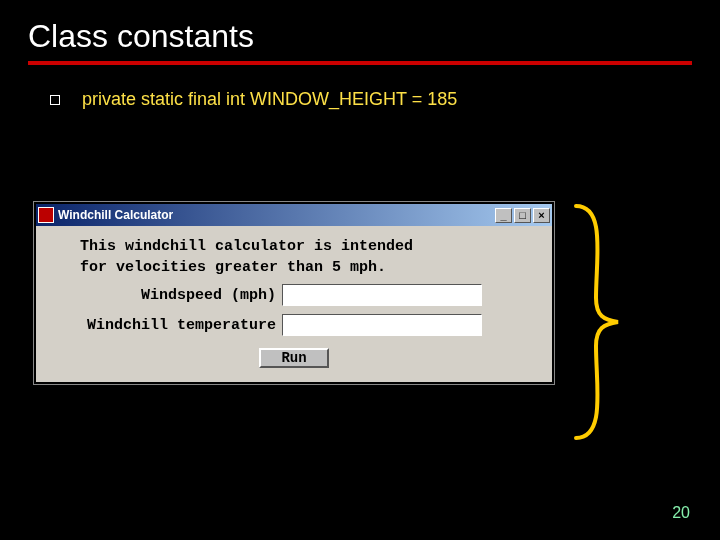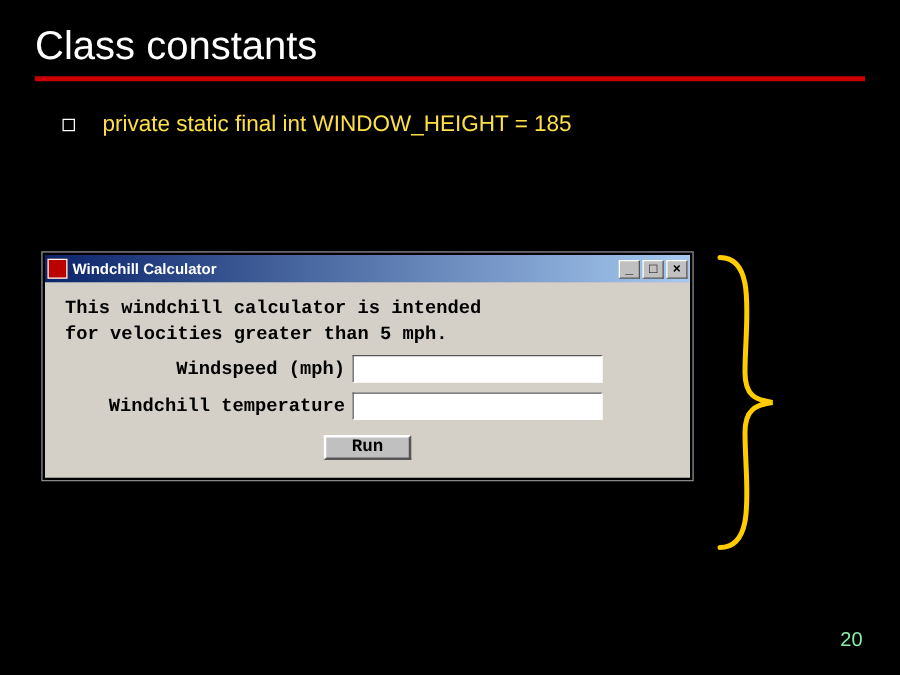--- a/index.html
+++ b/index.html
@@ -102,21 +102,21 @@
     color: #000;
   }
   .winbody {
     padding: 12px 16px 14px 16px;
     font-family: "Courier New", monospace;
     font-size: 15px;
     font-weight: bold;
     color: #000;
     background: #d4d0c8;
   }
-  .intro-line { margin-bottom: 4px; }
+  .intro-line { margin-bottom: 4px; margin-left: 28px; }
   .form-row {
     display: flex;
     align-items: center;
     justify-content: flex-start;
     margin-top: 8px;
   }
   .form-label {
     width: 230px;
     text-align: right;
     padding-right: 6px;

